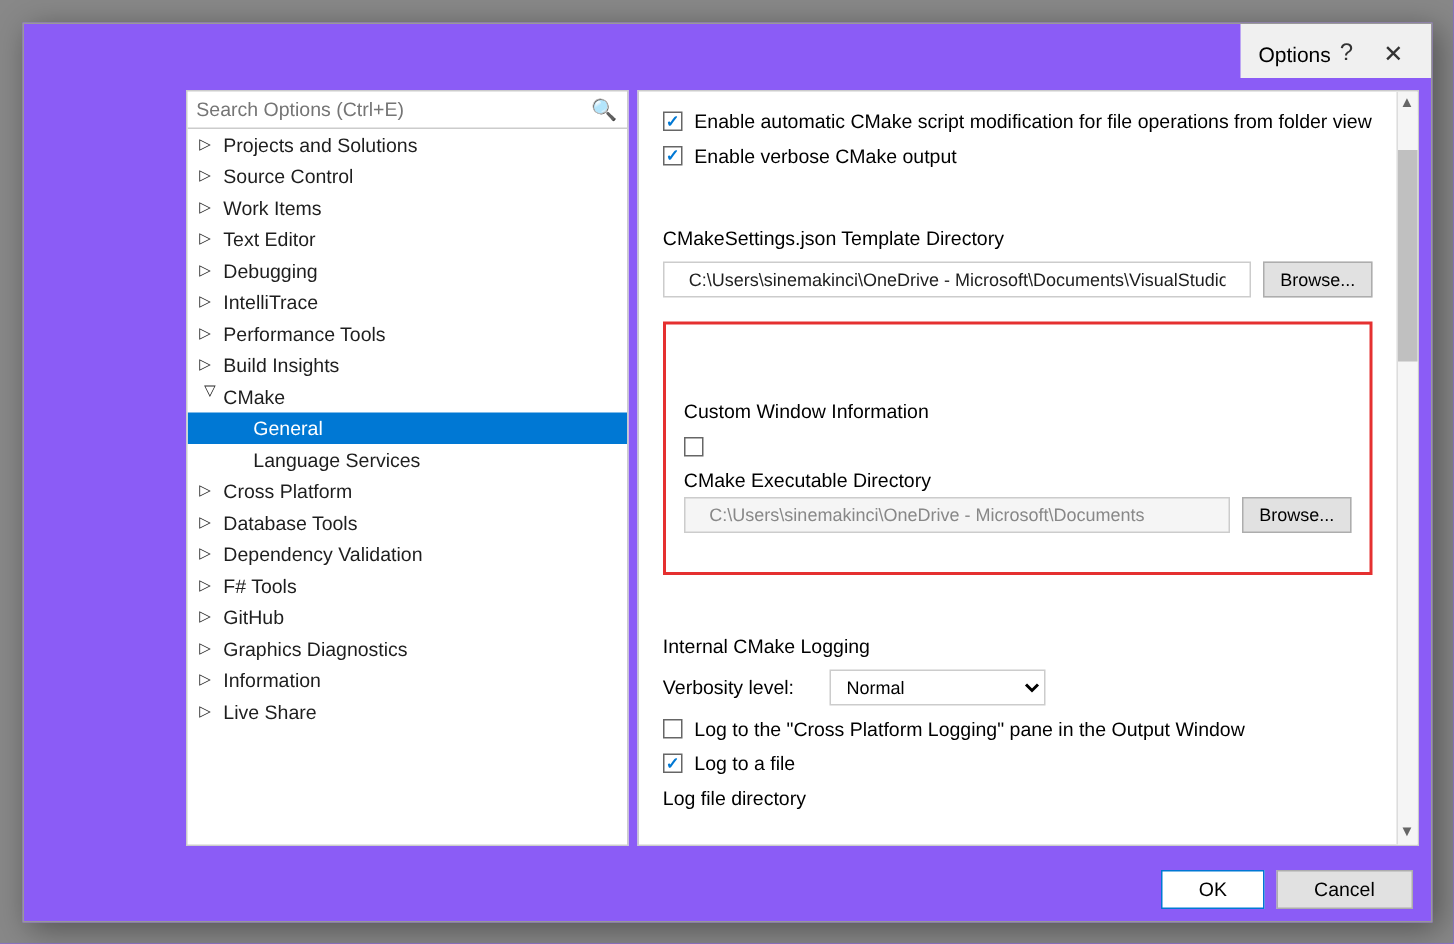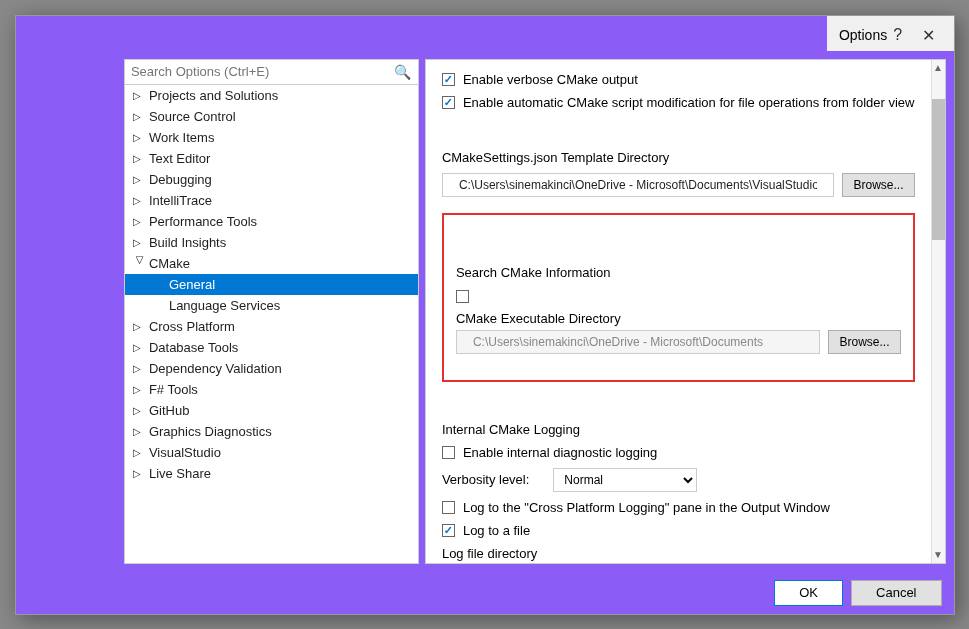--- a/index.html
+++ b/index.html
@@ -377,75 +377,71 @@
           <span>GitHub</span>
         </div>
 
         <div class="tree-item">
           <span class="chevron">▷</span>
           <span>Graphics Diagnostics</span>
         </div>
 
         <div class="tree-item">
           <span class="chevron">▷</span>
-          <span>VisualStudio</span>
+          <span>Information</span>
         </div>
 
         <div class="tree-item">
           <span class="chevron">▷</span>
           <span>Live Share</span>
         </div>
       </div>
     </div>
 
     <div class="right-panel">
       <div class="right-panel-inner">
         <div class="right-content">
 
           <div class="setting-row">
             <div class="chk checked"></div>
-            <span>Enable verbose CMake output</span>
+            <span>Enable automatic CMake script modification for file operations from folder view</span>
           </div>
 
           <div class="setting-row">
             <div class="chk checked"></div>
-            <span>Enable automatic CMake script modification for file operations from folder view</span>
+            <span>Enable verbose CMake output</span>
           </div>
 
           <div class="section">
             <span class="section-label">CMakeSettings.json Template Directory</span>
             <div class="setting-row">
               <input type="text" class="text-field" style="flex: 1 1 0%;" value="C:\Users\sinemakinci\OneDrive - Microsoft\Documents\VisualStudio">
               <button class="browse-btn">Browse...</button>
             </div>
           </div>
 
           <div class="highlight-box">
-            <span class="section-label">Search CMake Information</span>
+            <span class="section-label">Custom Window Information</span>
 
             <div class="setting-row">
               <div class="chk"></div>
             </div>
 
             <div class="section">
               <span class="field-label">CMake Executable Directory</span>
               <div class="setting-row">
                 <input type="text" class="text-field disabled" style="flex: 1 1 0%;" disabled="" value="C:\Users\sinemakinci\OneDrive - Microsoft\Documents">
                 <button class="browse-btn">Browse...</button>
               </div>
             </div>
           </div>
 
           <div class="section">
             <span class="section-label">Internal CMake Logging</span>
 
-            <div class="setting-row">
-              <div class="chk"></div>
-              <span>Enable internal diagnostic logging</span>
-            </div>
 
             <div class="dropdown-row">
               <span class="dropdown-label">Verbosity level:</span>
               <select class="dropdown">
                 <option>Normal</option>
                 <option>Verbose</option>
                 <option>Minimal</option>
               </select>
             </div>
 

